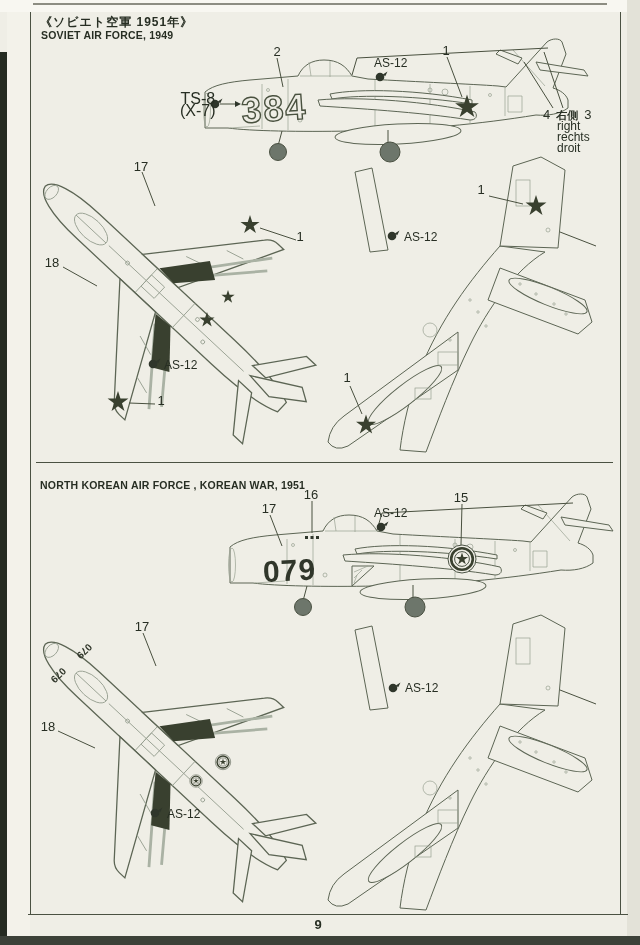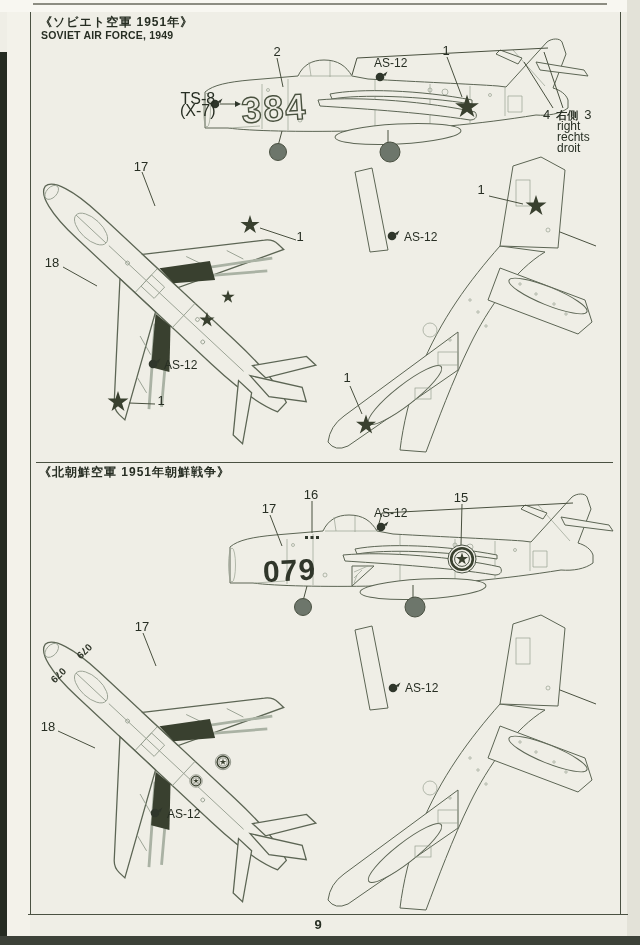--- a/index.html
+++ b/index.html
@@ -239,21 +239,21 @@
 
   <div class="lbl" style="left:141px;top:166px;">17</div>
   <div class="lbl" style="left:52px;top:262px;">18</div>
   <div class="lbl" style="left:300px;top:236px;">1</div>
   <div class="lbl-l" style="left:164px;top:358px;">AS-12</div>
   <div class="lbl" style="left:481px;top:189px;">1</div>
   <div class="lbl-l" style="left:404px;top:230px;">AS-12</div>
   <div class="lbl" style="left:161px;top:400px;">1</div>
   <div class="lbl" style="left:347px;top:377px;">1</div>
 
-  <div class="hdr-ja" style="left:39px;top:464px;">《北朝鮮空軍 1951年朝鮮戦争》</div>
+  <div class="hdr-en" style="left:40px;top:479px;">NORTH KOREAN AIR FORCE , KOREAN WAR, 1951</div>
 
   <div class="lbl" style="left:269px;top:508px;">17</div>
   <div class="lbl" style="left:311px;top:494px;">16</div>
   <div class="lbl" style="left:461px;top:497px;">15</div>
   <div class="lbl-l" style="left:374px;top:506px;">AS-12</div>
 
   <div class="lbl" style="left:142px;top:626px;">17</div>
   <div class="lbl" style="left:48px;top:726px;">18</div>
   <div class="lbl-l" style="left:167px;top:807px;">AS-12</div>
   <div class="lbl-l" style="left:405px;top:681px;">AS-12</div>

